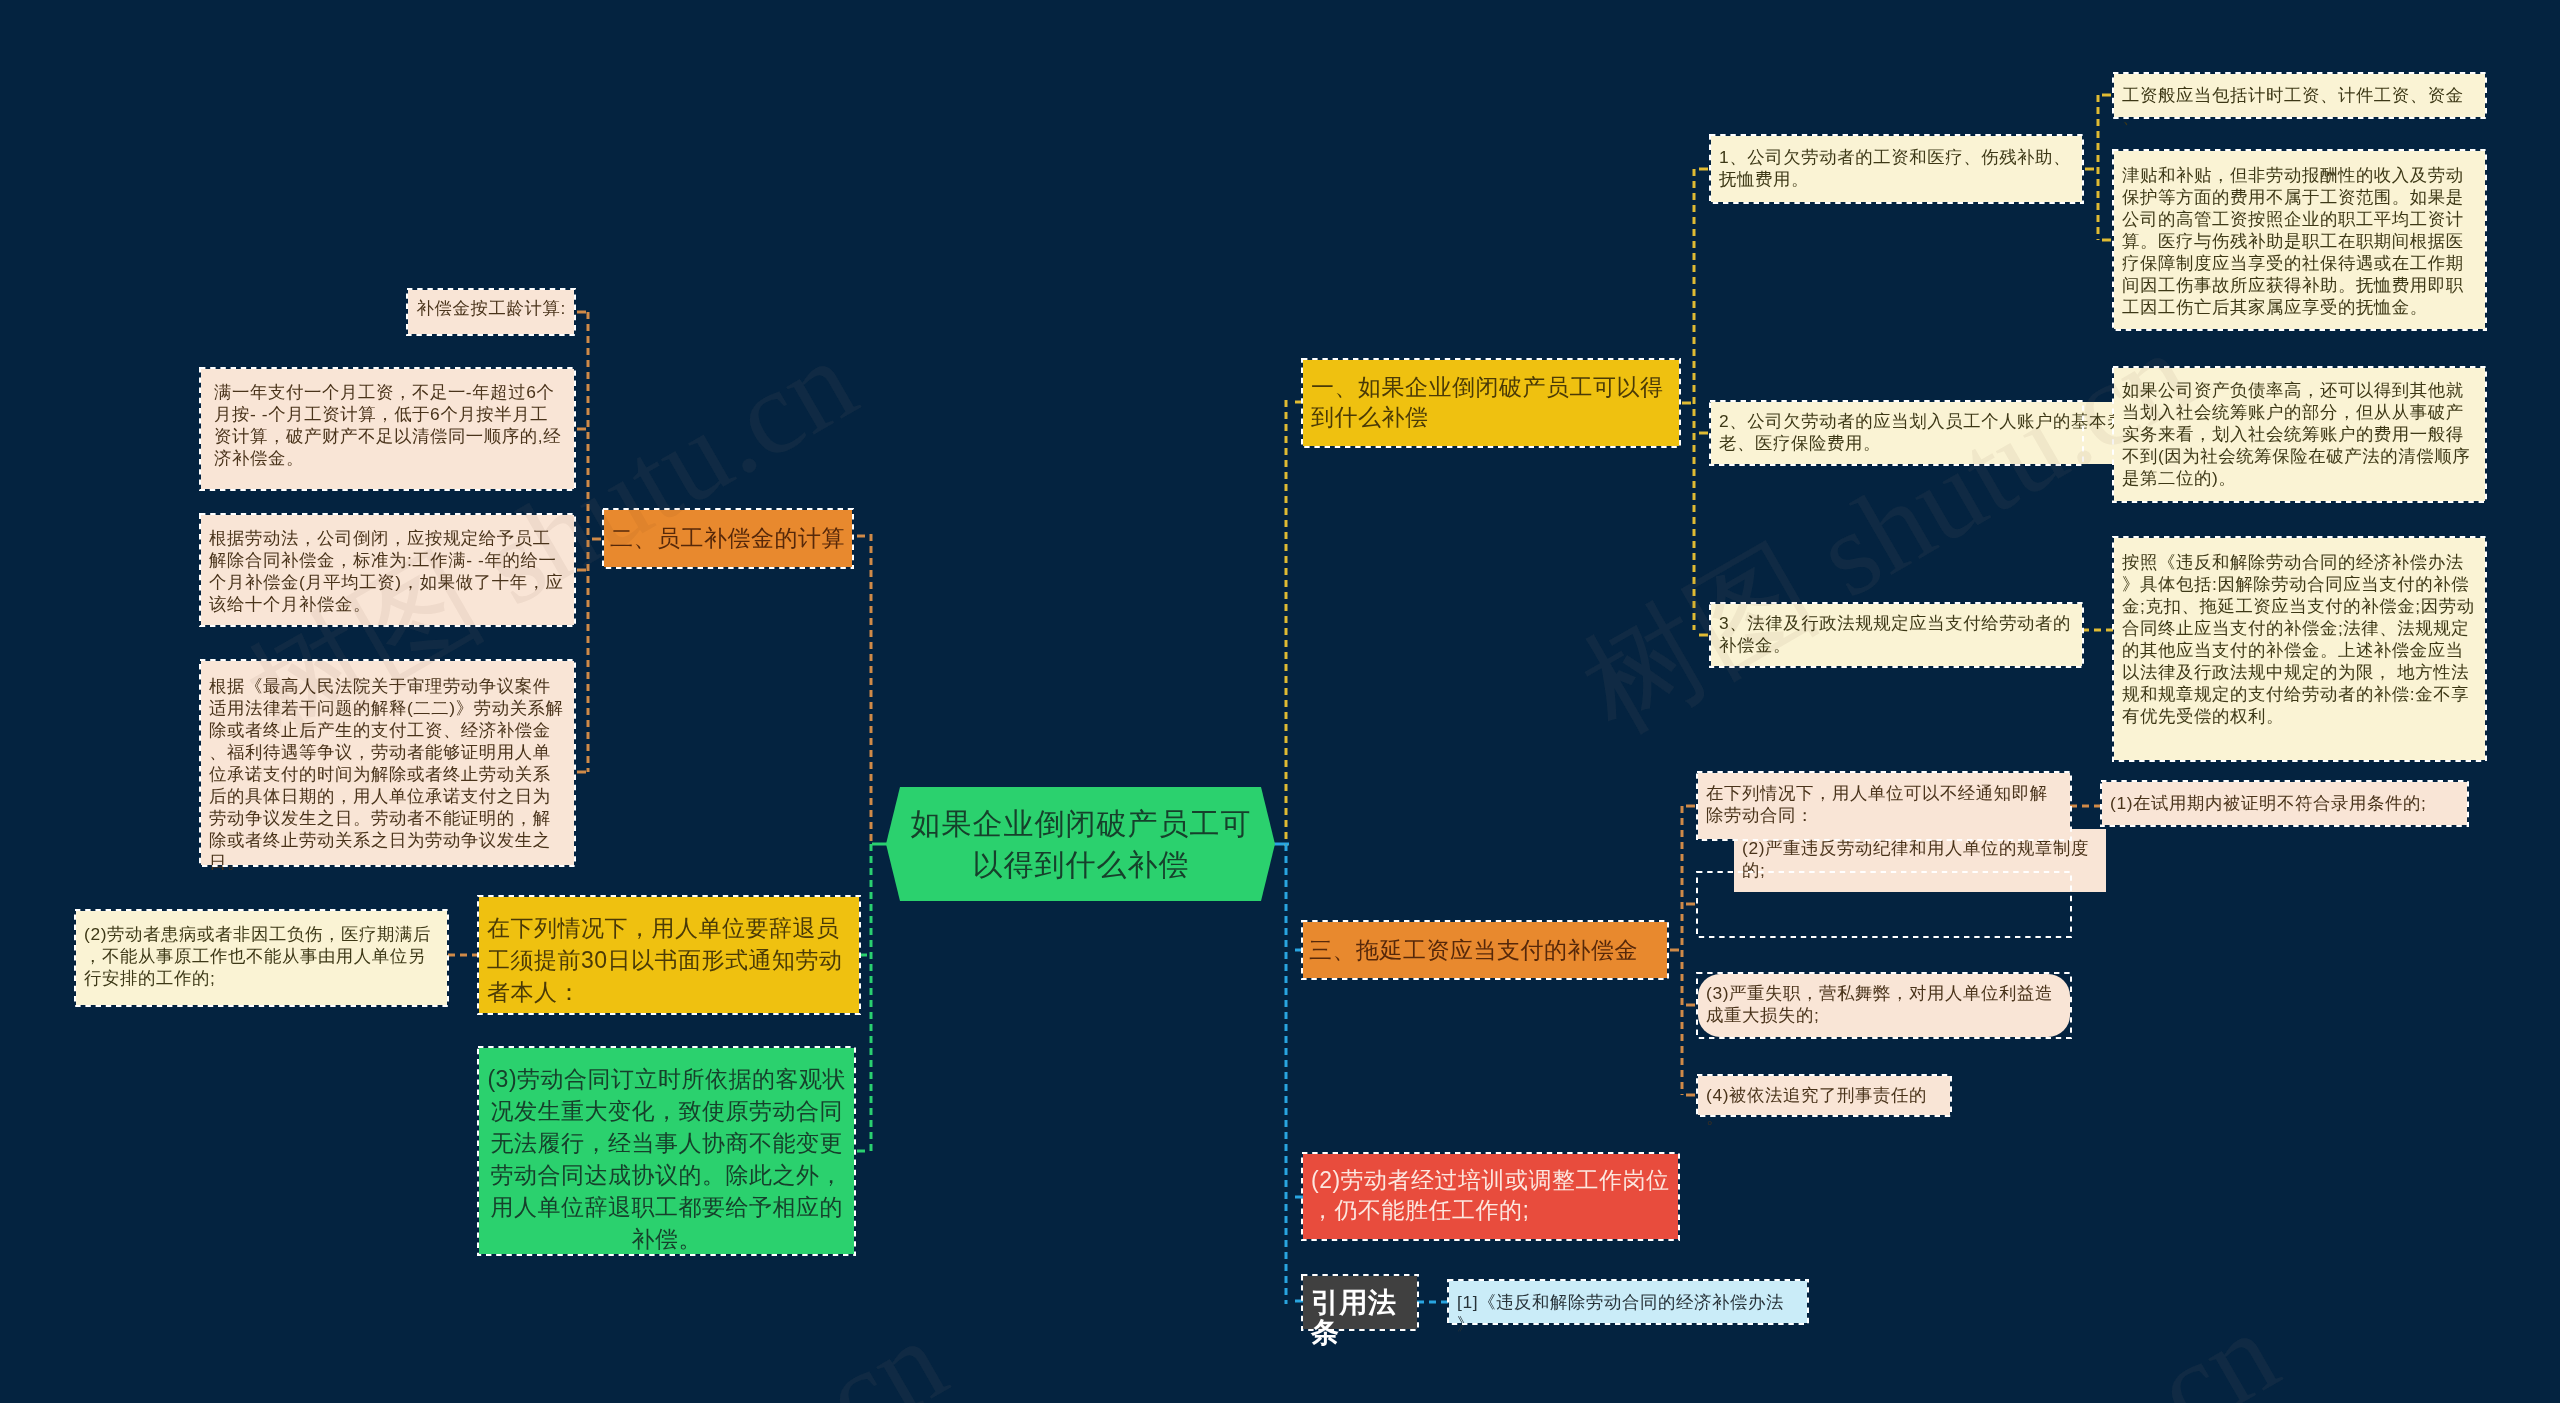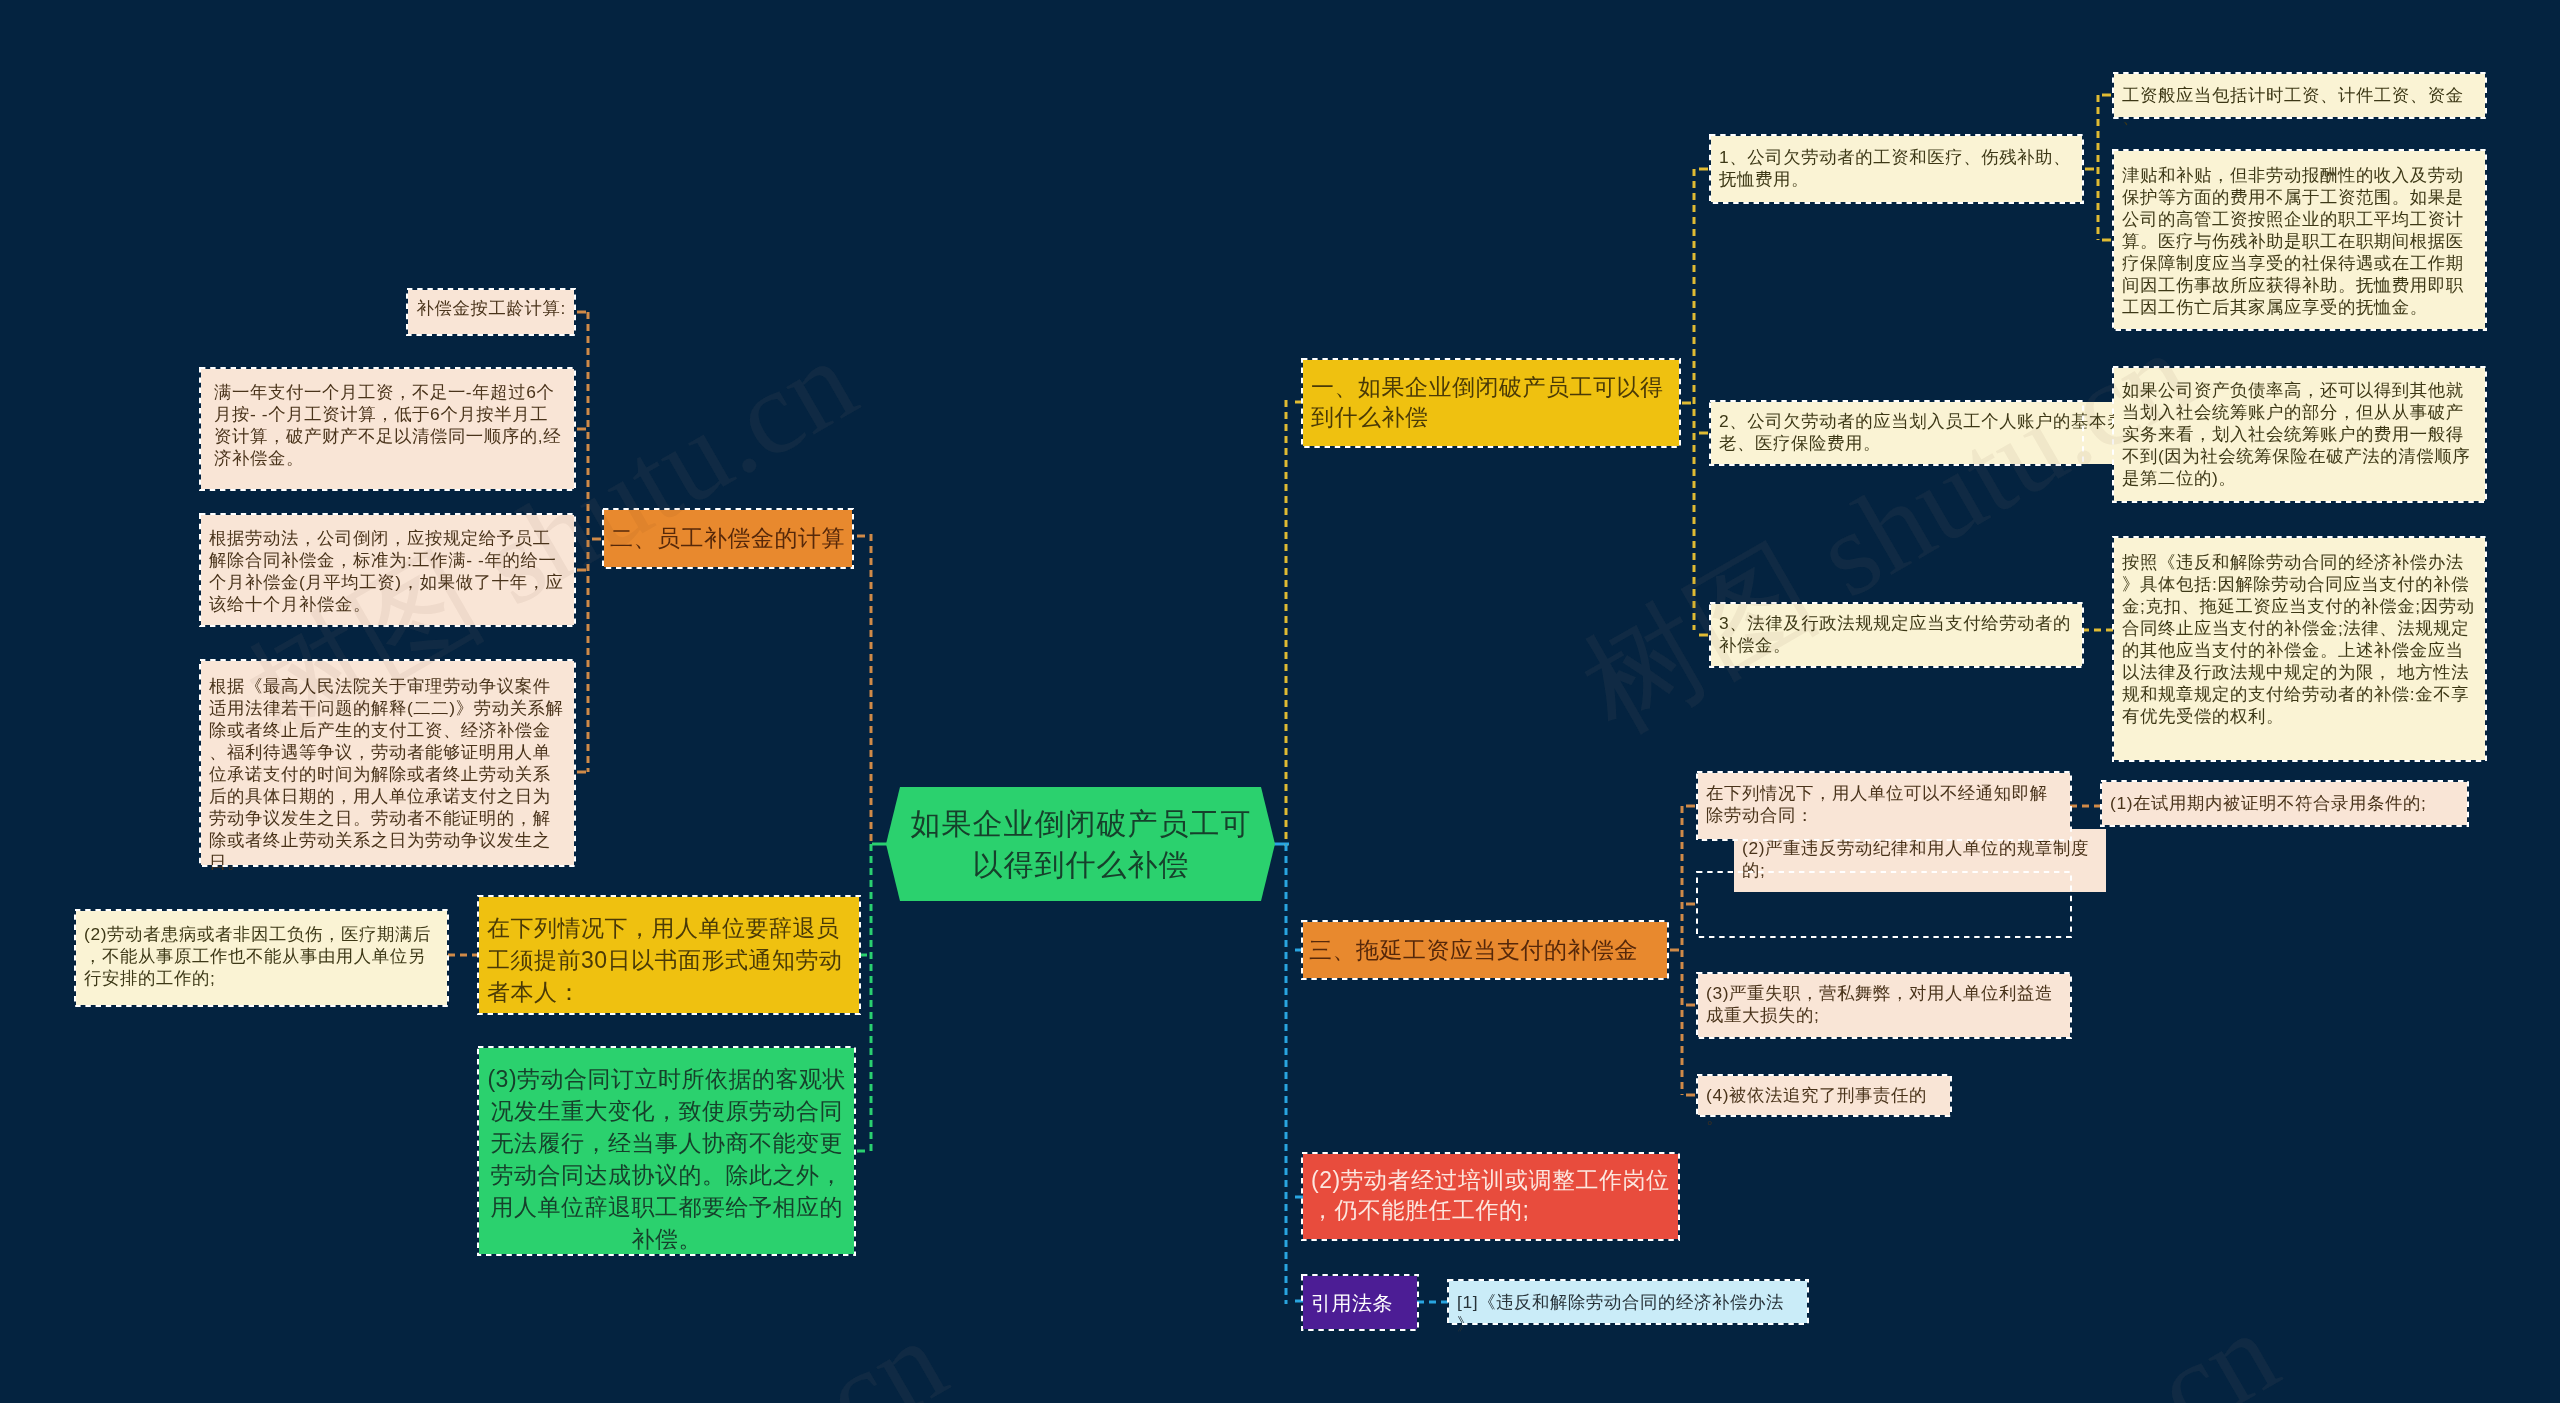--- a/index.html
+++ b/index.html
@@ -100,30 +100,30 @@
       </div>
       <div class="node" style="left: 1698px; top: 773px; width: 372px; height: 66px; background: rgb(249, 229, 214); color: rgb(73, 51, 26); font-size: 17.4px; line-height: 22px; letter-spacing: 0.6px; padding: 9px 8px;">
         <span class="txt" style="margin-right: -0.6px;">在下列情况下，用人单位可以不经通知即解除劳动合同：</span>
       </div>
       <div class="node" style="left: 2102px; top: 782px; width: 365px; height: 43px; background: rgb(249, 229, 214); color: rgb(73, 51, 26); font-size: 17.4px; line-height: 22px; letter-spacing: 0.6px; padding: 10px 8px;">
         <span class="txt" style="margin-right: -0.6px;">(1)在试用期内被证明不符合录用条件的;</span>
       </div>
       <div class="node" style="left: 1698px; top: 829px; width: 372px; height: 63px; background: rgb(249, 229, 214); color: rgb(73, 51, 26); font-size: 17.4px; line-height: 22px; letter-spacing: 0.6px; padding: 8px; margin-left: 36px;">
         <span class="txt" style="margin-right: -0.6px;">(2)严重违反劳动纪律和用人单位的规章制度的;</span>
       </div>
-      <div class="node" style="left: 1698px; top: 974px; width: 372px; height: 63px; background: rgb(249, 229, 214); color: rgb(73, 51, 26); font-size: 17.4px; line-height: 22px; letter-spacing: 0.6px; padding: 8px;">
+      <div class="node" style="left: 1698px; top: 974px; width: 372px; height: 63px; background: rgb(249, 229, 214); color: rgb(73, 51, 26); font-size: 17.4px; line-height: 22px; letter-spacing: 0.6px; padding: 8px; border-radius: 22px;">
         <span class="txt" style="margin-right: -0.6px;">(3)严重失职，营私舞弊，对用人单位利益造成重大损失的;</span>
       </div>
       <div class="node" style="left: 1698px; top: 1076px; width: 252px; height: 39px; background: rgb(249, 229, 214); color: rgb(73, 51, 26); font-size: 17.4px; line-height: 22px; letter-spacing: 0.6px; padding: 8px;">
         <span class="txt" style="margin-right: -0.6px;">(4)被依法追究了刑事责任的。</span>
       </div>
       <div class="node" style="left: 1303px; top: 1154px; width: 375px; height: 85px; background: rgb(232, 76, 61); color: rgb(252, 231, 224); font-size: 23px; line-height: 30px; letter-spacing: 0.5px; padding: 11px 8px;">
         <span class="txt" style="margin-right: -0.5px;">(2)劳动者经过培训或调整工作岗位，仍不能胜任工作的;</span>
       </div>
-      <div class="node" style="left: 1303px; top: 1276px; width: 114px; height: 53px; background: #4c1d95; color: rgb(255, 255, 255); font-size: 20px; line-height: 30px; letter-spacing: 0.5px; padding: 12px 8px;">
+      <div class="node" style="left: 1303px; top: 1276px; width: 114px; height: 53px; background: #404040; color: rgb(255, 255, 255); font-size: 28px; line-height: 30px; letter-spacing: 0.5px; padding: 12px 8px; font-weight: bold;">
         <span class="txt" style="margin-right: -0.5px;">引用法条</span>
       </div>
       <div class="node" style="left: 1449px; top: 1281px; width: 358px; height: 42px; background: rgb(202, 236, 248); color: rgb(39, 50, 56); font-size: 17.4px; line-height: 22px; letter-spacing: 0.6px; padding: 10px 8px;">
         <span class="txt" style="margin-right: -0.6px;">[1]《违反和解除劳动合同的经济补偿办法》</span>
       </div>
       <div class="node" style="left: 604px; top: 510px; width: 248px; height: 57px; background: rgb(232, 137, 46); color: rgb(86, 40, 10); font-size: 23px; line-height: 30px; letter-spacing: 0.5px; padding: 13px 6px;">
         <span class="txt" style="margin-right: -0.5px;">二、员工补偿金的计算</span>
       </div>
       <div class="node center" style="left: 408px; top: 290px; width: 166px; height: 44px; background: rgb(249, 229, 214); color: rgb(73, 51, 26); font-size: 17.4px; line-height: 22px; letter-spacing: 0.6px; padding: 7px 8px;">
         <span class="txt" style="margin-right: -0.6px;">补偿金按工龄计算:</span>

